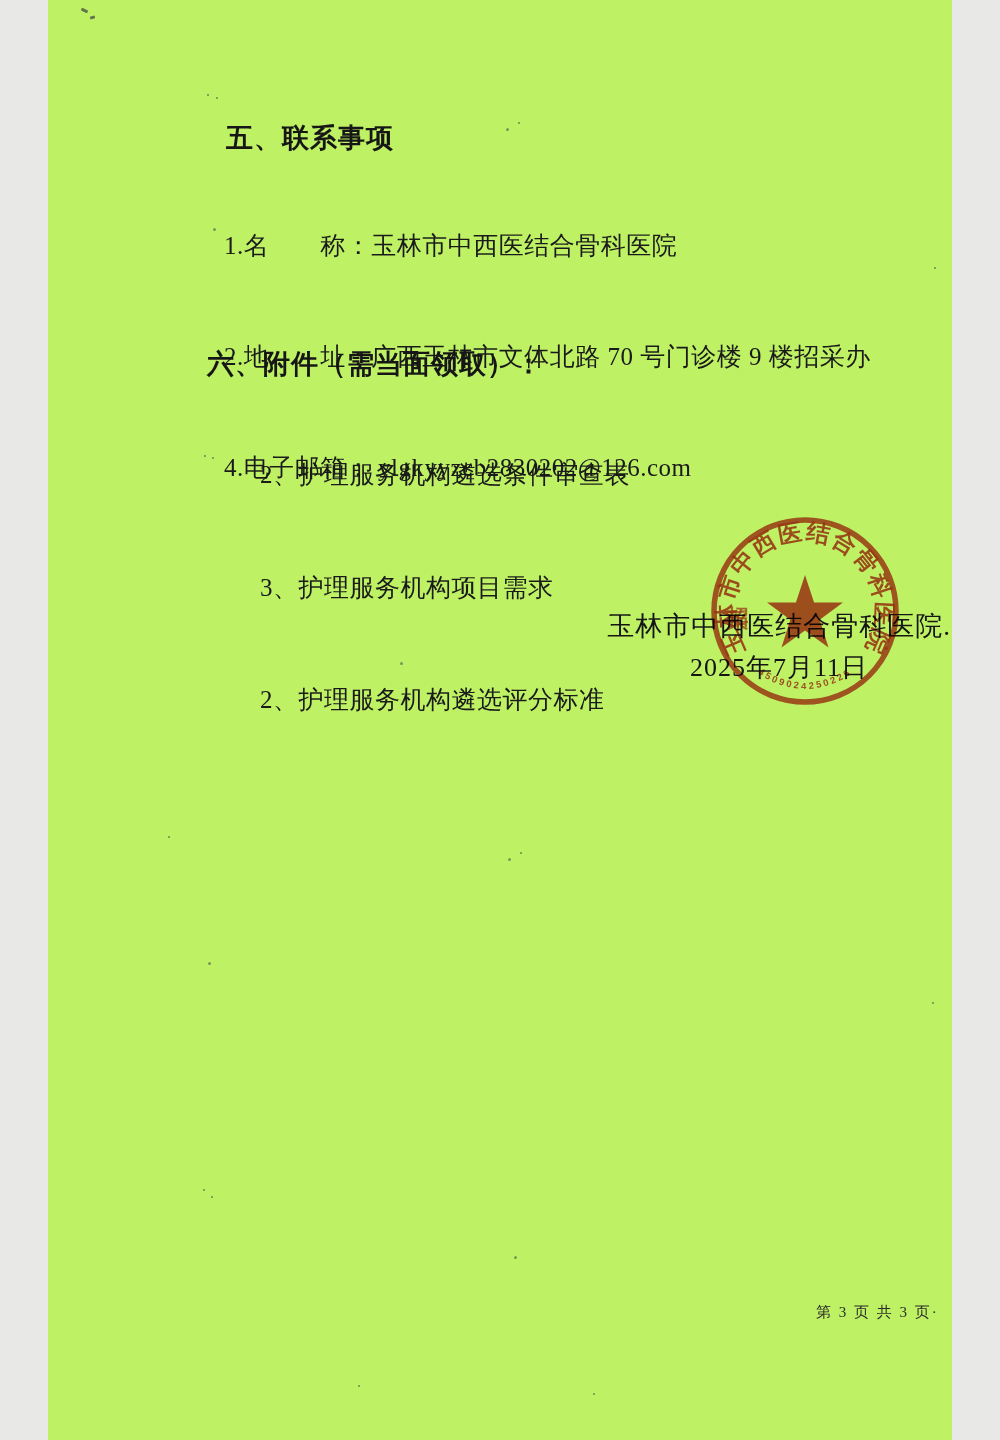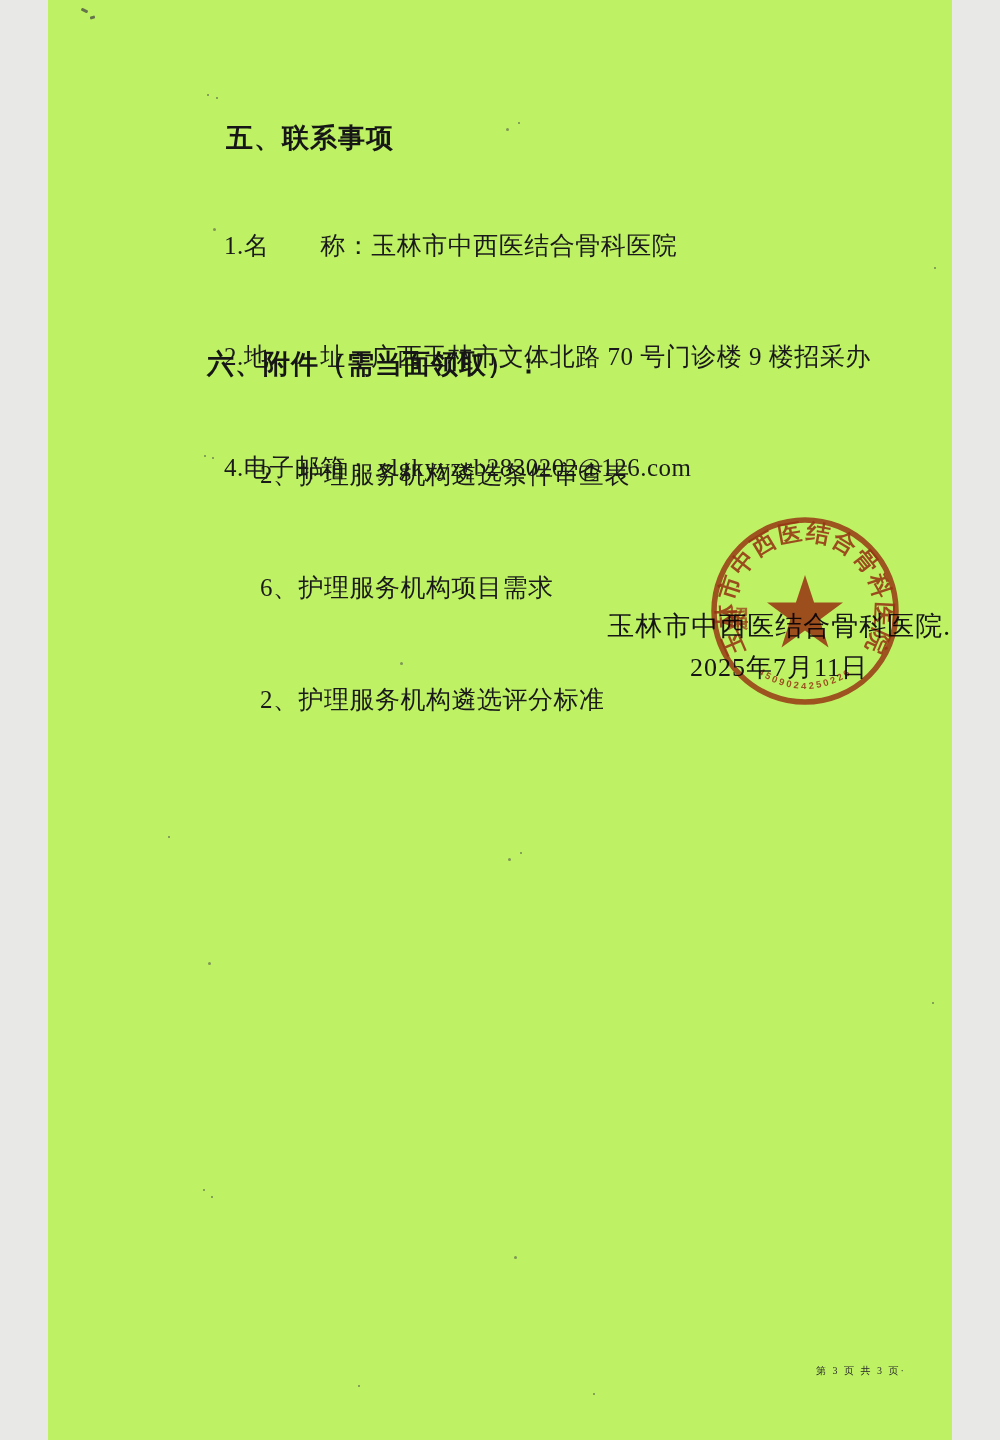--- a/index.html
+++ b/index.html
@@ -54,22 +54,22 @@
     position:absolute;left:22px;top:78px;
     writing-mode:vertical-rl;
     font-size:21px;line-height:22px;
     letter-spacing:4px;
     font-weight:700;
     color:rgba(198,42,32,0.72);
     font-family:"Liberation Serif","DejaVu Serif",serif;
   }
   
   .footer{
-    position:absolute;left:768px;top:1364px;
-    font-size:10px;letter-spacing:2px;color:#2a2a2a;white-space:pre;
+    position:absolute;left:768px;top:1303px;
+    font-size:15px;letter-spacing:2px;color:#2a2a2a;white-space:pre;
   }
   
   .speck{position:absolute;background:#4a4a4a;border-radius:50%;}
   .s2{width:2px;height:2px;opacity:.65;}
   .s3{width:3px;height:3px;opacity:.55;}
   .dash{position:absolute;background:#3f3f3f;opacity:.7;border-radius:1px;}
 </style>
 </head>
 <body>
 
@@ -78,21 +78,21 @@
   <div class="sec-heading sec5-heading">五、联系事项</div>
   <div class="doc-lines sec5-lines">
     <div>1.名　　称：玉林市中西医结合骨科医院</div>
     <div>2.地　　址：广西玉林市文体北路 70 号门诊楼 9 楼招采办</div>
     <div>4.电子邮箱： ylgkyyzcb2830202@126.com</div>
   </div>
 
   <div class="sec-heading sec6-heading">六、附件（需当面领取）：</div>
   <div class="doc-lines sec6-lines">
     <div>2、护理服务机构遴选条件审查表</div>
-    <div>6、护理服务机构项目需求</div>
+    <div>3、护理服务机构项目需求</div>
     <div>2、护理服务机构遴选评分标准</div>
   </div>
 
   <div class="signature">
     <div class="org">玉林市中西医结合骨科医院.</div>
     <div class="date">2025年7月11日</div>
   </div>
 
   <div class="stamp">
     <svg viewBox="0 0 200 200">

